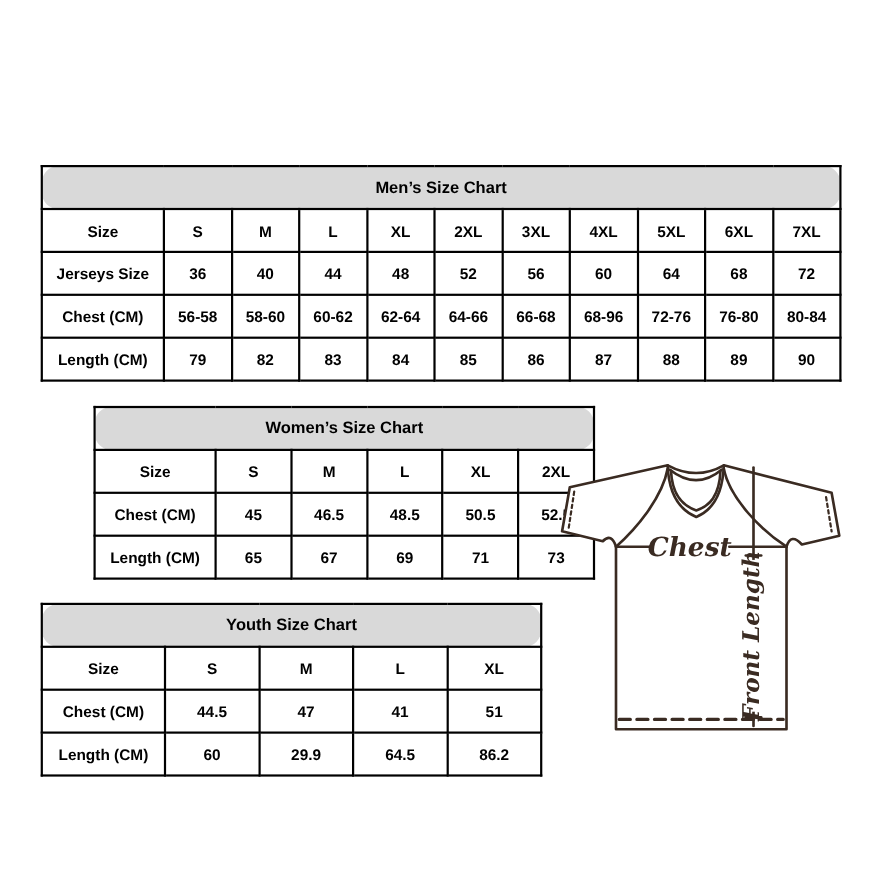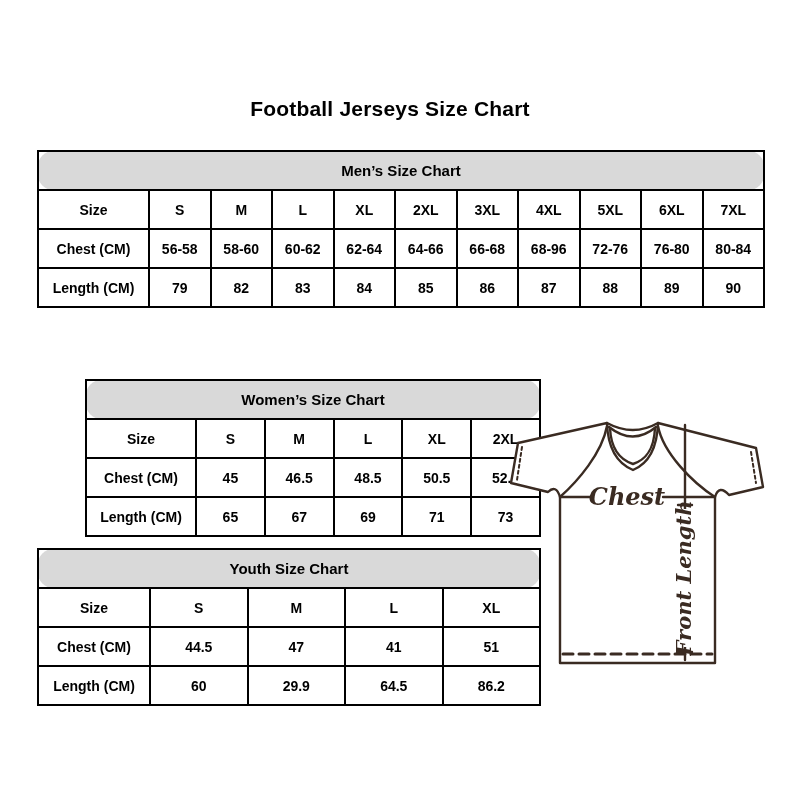--- a/index.html
+++ b/index.html
@@ -15,38 +15,37 @@
   .size-table { position:absolute; }
   .size-table table { border-collapse:collapse; table-layout:fixed; width:100%; }
   .size-table th, .size-table td {
     border:2px solid var(--border-color,#000);
     text-align:center; vertical-align:middle;
     color:#000; font-weight:bold; padding:0; overflow:hidden;
   }
   .size-table th { background:var(--header-bg,#d9d9d9); font-size:15px; height:37px;border-radius:15px; }
   .size-table td { background:#fff; font-size:14px; height:37px; }
   .mens   { left:37px; top:150px; width:728px; }
-  .womens { left:37px; top:379px; width:456px;padding-left:48px; }
-  .youth  { left:37px; top:548px; width:504px; }
+  .womens { left:37px; top:369px; width:456px;padding-left:48px; }
+  .youth  { left:37px; top:548px; width:456px; }
   .jersey {
     position:absolute; left:505px; top:413px; width:262px; height:258px;
     color:var(--diagram-line,#3a2b22);
   }
   .jersey svg { width:100%; height:100%; display:block; }
   .jersey text {
     font-family:"DejaVu Serif", serif; font-style:italic; font-weight:bold;
     fill:currentColor;
   }
 </style>
 </head>
 <body>
 
 <div class="canvas">
 
-  <h1 class="page-title">Football Jerseys Size Chart</h1>
 
   <section class="size-table mens">
     <table>
         <colgroup>
           <col style="width: 111px;">
           <col>
           <col>
           <col>
           <col>
           <col>
@@ -67,20 +66,33 @@
             <td>S</td>
             <td>M</td>
             <td>L</td>
             <td>XL</td>
             <td>2XL</td>
             <td>3XL</td>
             <td>4XL</td>
             <td>5XL</td>
             <td>6XL</td>
             <td>7XL</td>
+          </tr>
+          <tr>
+            <td>Jerseys Size</td>
+            <td>36</td>
+            <td>40</td>
+            <td>44</td>
+            <td>48</td>
+            <td>52</td>
+            <td>56</td>
+            <td>60</td>
+            <td>64</td>
+            <td>68</td>
+            <td>72</td>
           </tr>
           <tr>
             <td>Chest (CM)</td>
             <td>56-58</td>
             <td>58-60</td>
             <td>60-62</td>
             <td>62-64</td>
             <td>64-66</td>
             <td>66-68</td>
             <td>68-96</td>

